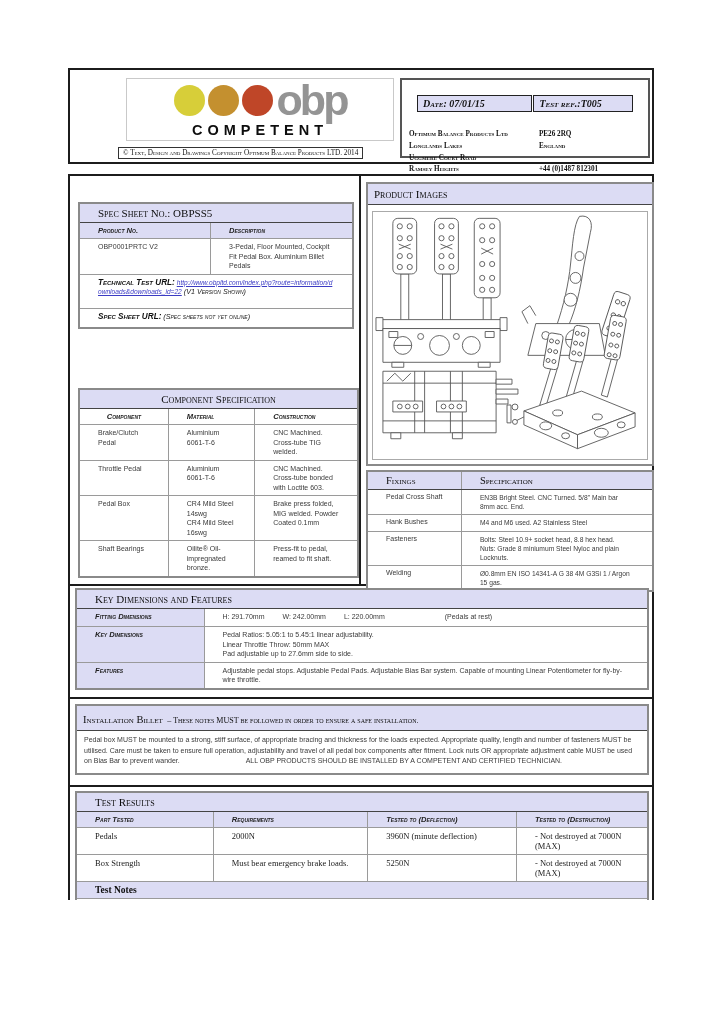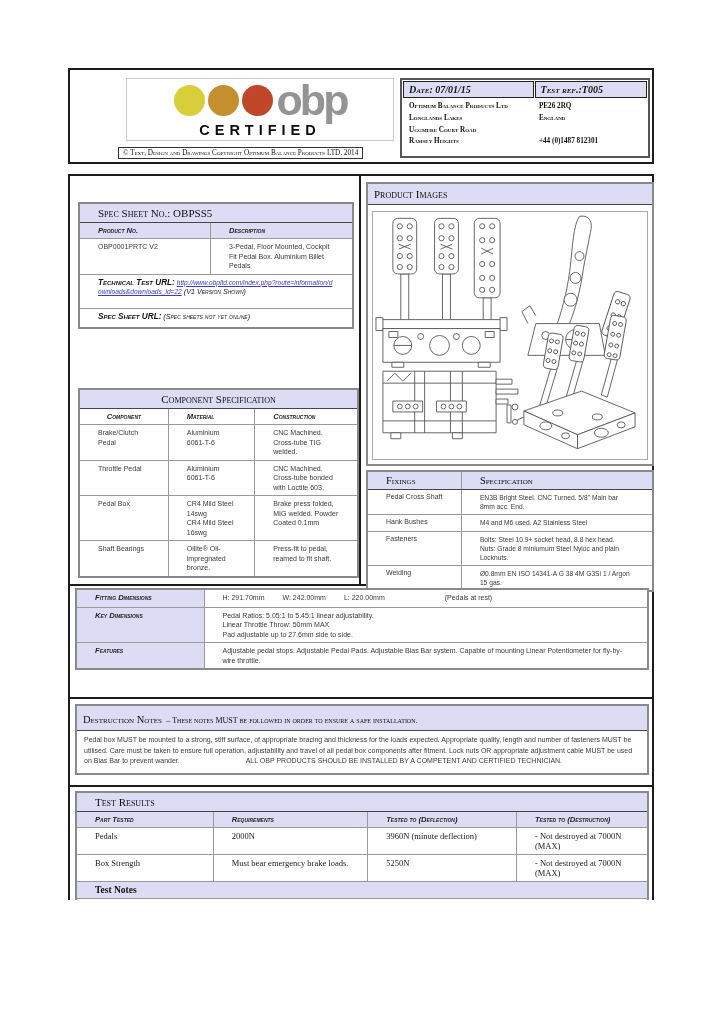--- a/index.html
+++ b/index.html
@@ -18,21 +18,21 @@
   .logo-brand { font-weight:bold; font-size:43px; line-height:36px; color:#949494;
                 letter-spacing:-3px; margin-left:1px; }
   .logo-motorsport { text-align:center; font-weight:bold; font-size:14.5px;
                      letter-spacing:5px; color:#0d0d0d; margin-top:2px; }
   .copyright-box { position:absolute; left:48px; top:77px; border:1px solid #333;
                    background:#fff; padding:1px 4px; white-space:nowrap;
                    font-family:"Liberation Serif",serif; font-variant:small-caps;
                    font-size:7.2px; color:#111; }
   .info-panel { position:absolute; left:330px; top:8px; width:250px; height:80px;
                 border:2px solid #555; background:#fff; }
-  .info-top { display:flex; padding:1px; }
+  .info-top { display:flex; padding:15px; }
   .info-cell { background:#dcdcf4; border:1px solid #222; font-family:"Liberation Serif",serif;
                font-style:italic; font-variant:small-caps; font-weight:bold;
                font-size:10px; padding:2px 5px; color:#111; }
   .info-cell.date { flex:1.18; margin-right:1px; }
   .info-cell.ref { flex:1; }
   .addr { padding:2px 7px; font-family:"Liberation Serif",serif; font-variant:small-caps;
           font-weight:bold; font-size:7.2px; color:#111; }
   .addr-row { display:flex; line-height:11.8px; }
   .addr-left { width:56%; }
   .addr-right { flex:1; }
@@ -102,21 +102,21 @@
 <div id="page">
 
   <div class="header-box">
     <div class="logo-panel">
       <div class="logo-row">
         <span class="logo-circle lc-y"></span>
         <span class="logo-circle lc-o"></span>
         <span class="logo-circle lc-r"></span>
         <span class="logo-brand">obp</span>
       </div>
-      <div class="logo-motorsport">CERTIFIED</div>
+      <div class="logo-motorsport">COMPETENT</div>
     </div>
     <div class="copyright-box">© Text, Design and Drawings Copyright Optimum Balance Products LTD. 2014</div>
 
     <div class="info-panel">
       <div class="info-top">
         <div class="info-cell date">Date: 07/01/15</div>
         <div class="info-cell ref">Test ref.:T005</div>
       </div>
       <div class="addr">
         <div class="addr-row">
@@ -402,20 +402,23 @@
       </tr>
     </tbody>
       </table>
 
     <table class="tbl kd-tbl">
       <colgroup>
           <col style="width:128px">
           <col>
         </colgroup>
       <tbody>
+          <tr>
+            <td colspan="2" class="ttl">Key Dimensions and Features</td>
+          </tr>
       <tr style="height:18px;">
         <td class="colhead">Fitting Dimensions</td>
         <td class="val">
           <span class="fit-part">H: 291.70mm</span>
           <span class="fit-part">W: 242.00mm</span>
           <span class="fit-part">L: 220.00mm</span>
           <span class="fit-note">(Pedals at rest)</span>
         </td>
       </tr>
       <tr style="height:34px;">
@@ -426,21 +429,21 @@
       </tr>
       <tr style="height:20px;">
         <td class="colhead">Features</td>
         <td class="val">Adjustable pedal stops. Adjustable Pedal Pads. Adjustable Bias Bar system. Capable of mounting Linear Potentiometer for fly-by-wire throttle.</td>
       </tr>
     </tbody>
       </table>
 
     <div class="inst-box">
       <div class="inst-title">
-        <span class="inst-main">Destruction Notes</span>
+        <span class="inst-main">Installation Billet</span>
         <span class="inst-rest">– These notes MUST be followed in order to ensure a safe installation.</span>
       </div>
       <div class="inst-body">
         <span>Pedal box MUST be mounted to a strong, stiff surface, of appropriate bracing and thickness for the loads expected. Appropriate quality, length and number of fasteners MUST be utilised. Care must be taken to ensure full operation, adjustability and travel of all pedal box components after fitment. Lock nuts OR appropriate adjustment cable MUST be used on Bias Bar to prevent wander.</span>
         <span class="inst-foot">ALL OBP PRODUCTS SHOULD BE INSTALLED BY A COMPETENT AND CERTIFIED TECHNICIAN.</span>
       </div>
     </div>
 
     <table class="tbl test-tbl">
       <colgroup>

